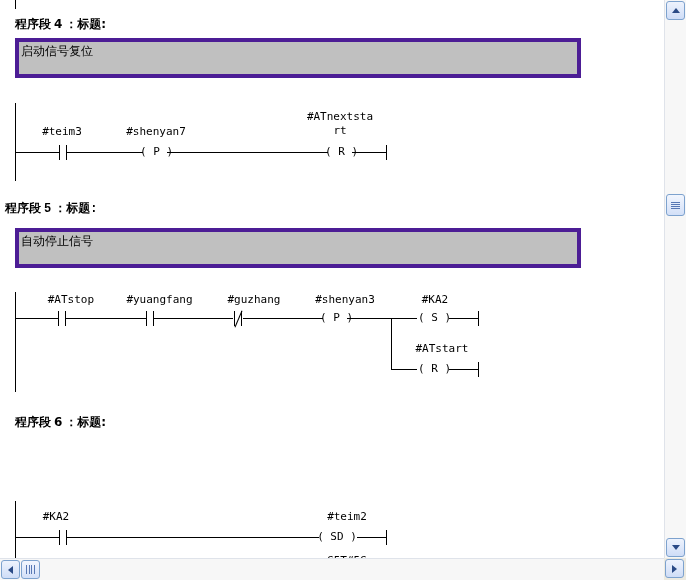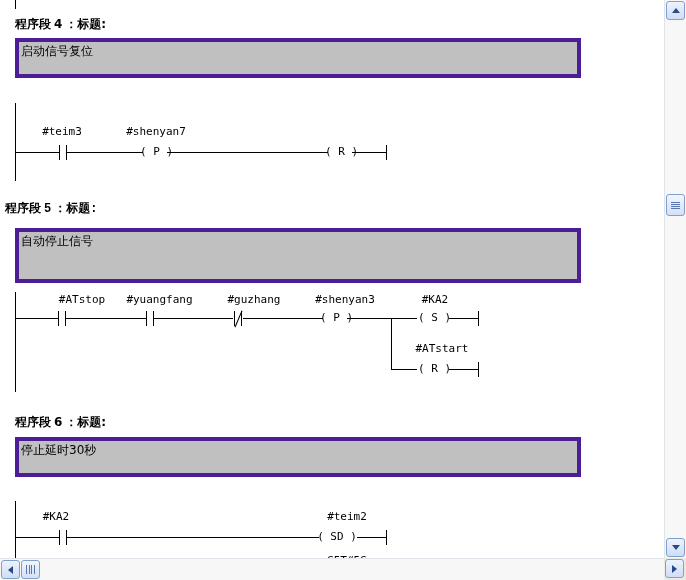--- a/index.html
+++ b/index.html
@@ -126,47 +126,49 @@
     </div>
 
     <div class="cmt-box" style="left:15px;top:38px;width:566px;height:40px;">
       <div class="cmt-text">启动信号复位</div>
     </div>
 
     <div class="rail" style="left:15px;top:103px;height:78px;"></div>
 
     <div class="lbl" style="left:22px;top:126px;width:80px;">#teim3</div>
     <div class="lbl" style="left:115px;top:126px;width:82px;">#shenyan7</div>
+    <div class="lbl" style="left:296px;top:110px;width:88px;white-space:pre-line;line-height:14px;">#ATnextsta
+rt</div>
 
     <div class="wire" style="left:15px;top:152px;width:44px;"></div>
     <div class="wire" style="left:67px;top:152px;width:76px;"></div>
     <div class="wire" style="left:167px;top:152px;width:161px;"></div>
     <div class="wire" style="left:352px;top:152px;width:34px;"></div>
     <div class="vwire" style="left:386px;top:145px;height:15px;"></div>
 
     <div class="contact" style="left:59px;top:145px;width:9px;">
       <span class="b b1"></span>
       <span class="b b2"></span>
     </div>
 
     <div class="coil" style="left:140px;top:144px;width:30px;text-align:center;">( P )</div>
 
     <div class="coil" style="left:325px;top:144px;width:30px;text-align:center;">( R )</div>
 
     <div class="net-title" style="left:5px;top:200px;font-family:Liberation Mono, monospace;">
       <span>程序段</span><span class="nt-no">5</span><span class="nt-tail">：标题:</span>
     </div>
 
-    <div class="cmt-box" style="left:15px;top:228px;width:566px;height:55px;">
+    <div class="cmt-box" style="left:15px;top:228px;width:566px;height:40px;">
       <div class="cmt-text">自动停止信号</div>
     </div>
 
     <div class="rail" style="left:15px;top:292px;height:100px;"></div>
 
-    <div class="lbl" style="left:38px;top:294px;width:88px;">#ATstop</div>
+    <div class="lbl" style="left:6px;top:294px;width:88px;text-align:right;">#ATstop</div>
     <div class="lbl" style="left:112px;top:294px;width:95px;">#yuangfang</div>
     <div class="lbl" style="left:210px;top:294px;width:88px;">#guzhang</div>
     <div class="lbl" style="left:301px;top:294px;width:88px;">#shenyan3</div>
     <div class="lbl" style="left:404px;top:294px;width:62px;">#KA2</div>
     <div class="lbl" style="left:398px;top:343px;width:88px;">#ATstart</div>
 
     <div class="wire" style="left:15px;top:318px;width:43px;"></div>
     <div class="wire" style="left:66px;top:318px;width:80px;"></div>
     <div class="wire" style="left:154px;top:318px;width:79px;"></div>
     <div class="wire" style="left:243px;top:318px;width:80px;"></div>
@@ -197,23 +199,20 @@
     </div>
 
     <div class="coil" style="left:320px;top:310px;width:30px;text-align:center;">( P )</div>
     <div class="coil" style="left:418px;top:310px;width:30px;text-align:center;">( S )</div>
     <div class="coil" style="left:418px;top:361px;width:30px;text-align:center;">( R )</div>
 
     <div class="net-title" style="left:15px;top:414px;">
       <span>程序段</span><span class="nt-no">6</span><span class="nt-tail">：标题:</span>
     </div>
 
-    <div class="cmt-box" style="left:15px;top:437px;width:566px;height:40px;">
-      <div class="cmt-text">停止延时30秒</div>
-    </div>
 
     <div class="rail" style="left:15px;top:501px;height:57px;"></div>
 
     <div class="lbl" style="left:25px;top:511px;width:62px;">#KA2</div>
     <div class="lbl" style="left:313px;top:511px;width:68px;">#teim2</div>
     <div class="lbl" style="left:313px;top:555px;width:68px;">S5T#5S</div>
 
     <div class="wire" style="left:15px;top:537px;width:44px;"></div>
     <div class="wire" style="left:67px;top:537px;width:252px;"></div>
     <div class="wire" style="left:357px;top:537px;width:29px;"></div>

